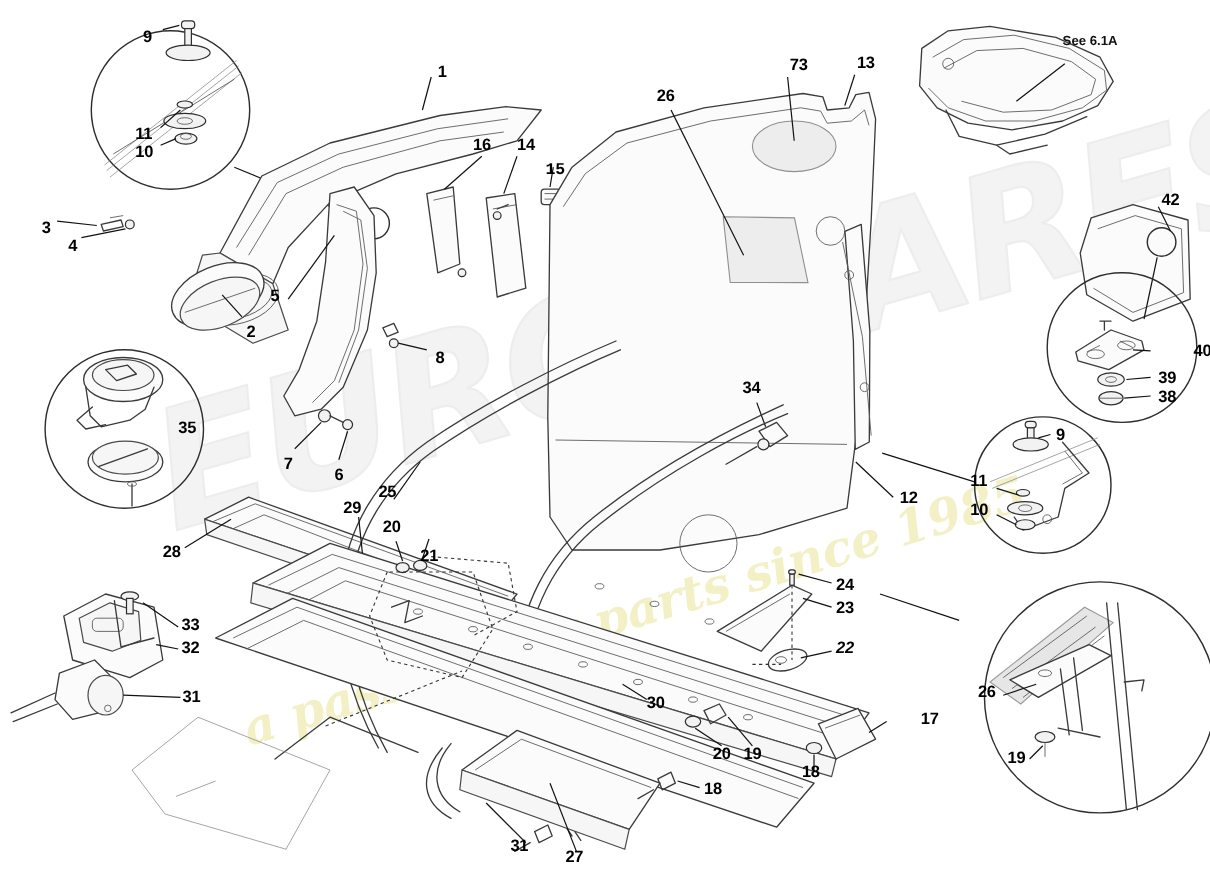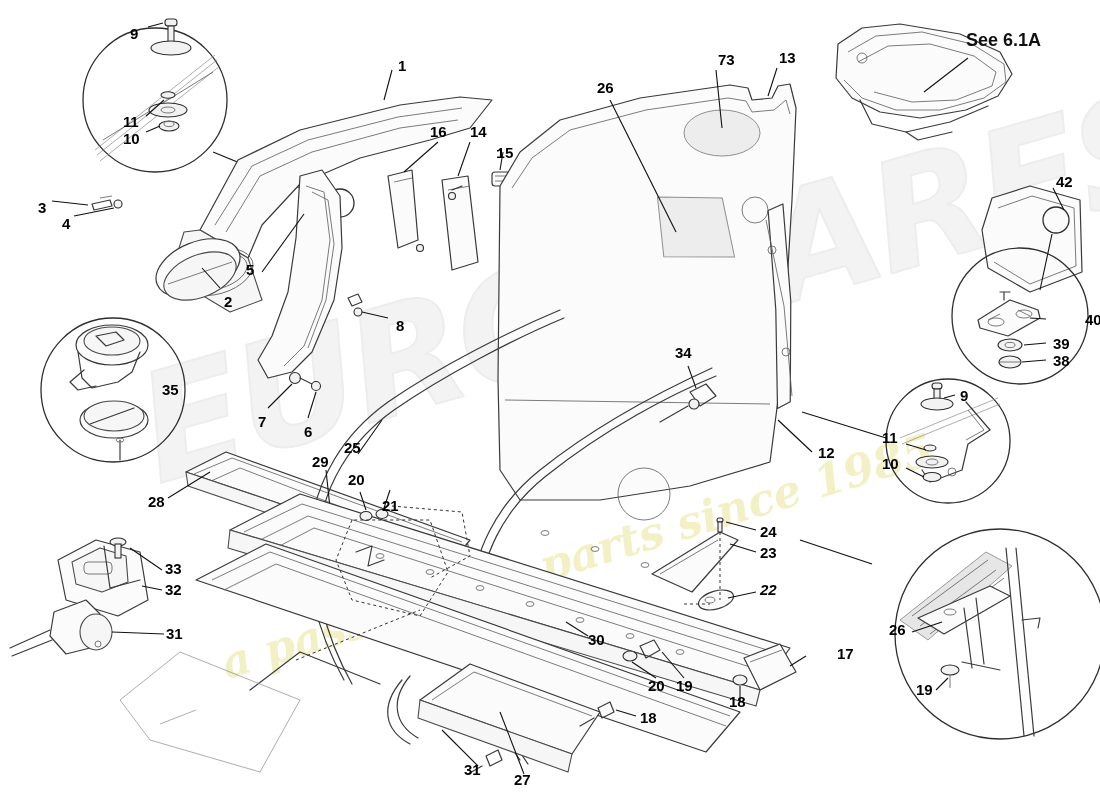--- a/index.html
+++ b/index.html
@@ -29,21 +29,21 @@
     font-size: 15px;
     color: #000000;
     line-height: 1;
     white-space: nowrap;
     letter-spacing: -0.2px;
   }
   .see-ref {
     position: absolute;
     font-family: "Liberation Sans", sans-serif;
     font-weight: bold;
-    font-size: 18px;
+    font-size: 12px;
     color: #111111;
     white-space: nowrap;
   }
   
   .wm-main {
     position: absolute;
     font-family: "DejaVu Sans", sans-serif;
     font-weight: bold;
     font-style: italic;
     font-size: 150px;

